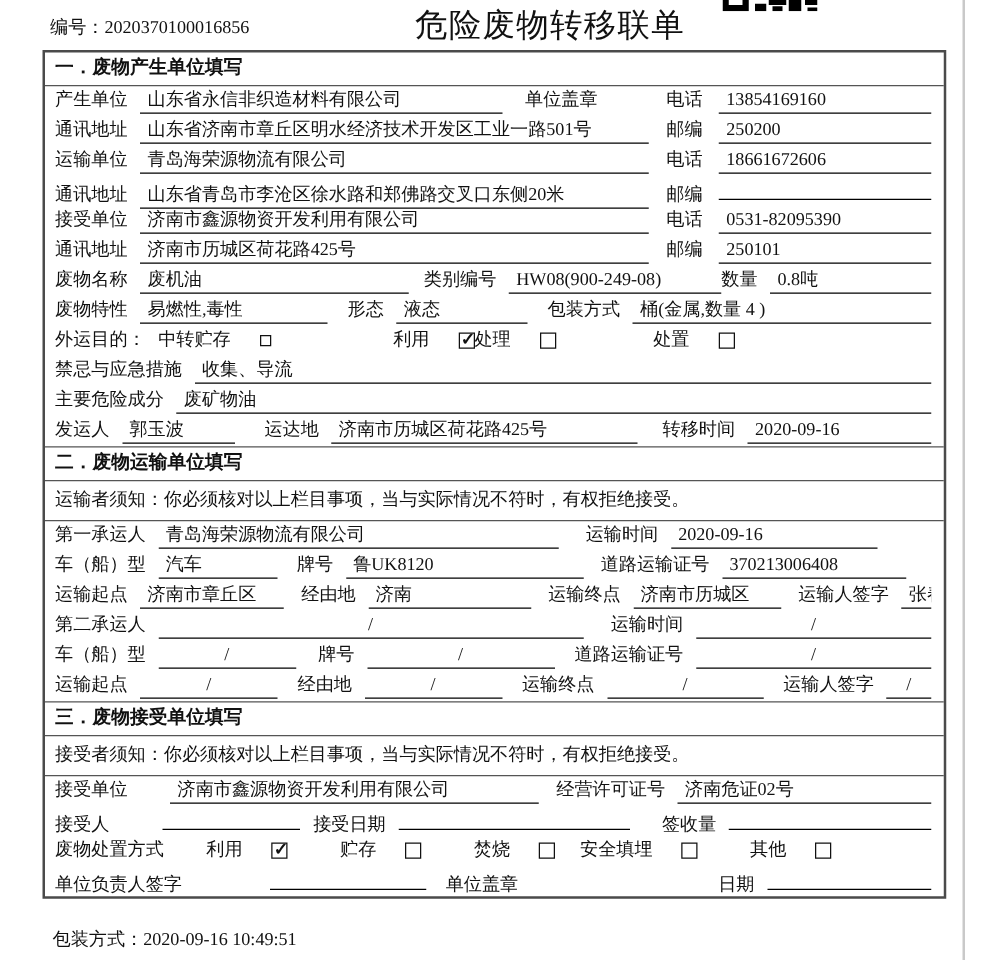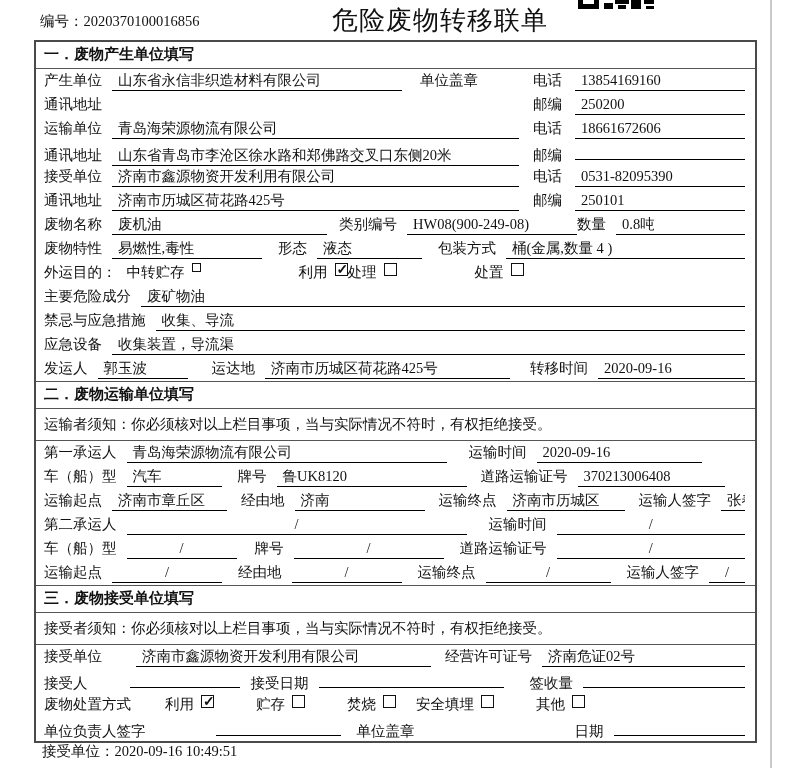--- a/index.html
+++ b/index.html
@@ -55,21 +55,21 @@
     overflow: hidden; min-height: 17px; flex-shrink: 0;
   }
   .grow { flex: 1 1 auto; min-width: 20px; }
   .c { text-align: center; }
   .right-col { width: 212px; display: flex; align-items: baseline; flex-shrink: 0; }
   .right-col .lbl { width: 34px; margin-right: 8px; }
   .right-col .u { flex: 1; }
   .gap { flex-shrink: 0; display: inline-block; }
 
   
-  .opt { white-space: nowrap; display: inline-flex; align-items: flex-start; }
+  .opt { white-space: nowrap; display: inline-flex; align-items: center; gap: 16px; }
   .cb {
     display: inline-block; width: 13px; height: 13px;
     border: 1.4px solid #111; margin-left: 7px; position: relative;
     flex-shrink: 0;
   }
   .cb.sm { width: 9px; height: 9px; }
   .cb.checked::after {
     content: "\2713"; position: absolute; left: 1px; top: -4px;
     font-size: 14px; font-weight: bold;
   }
@@ -111,20 +111,21 @@
     </div>
     <div class="right-col">
       <span class="lbl">电话</span>
       <span class="u">13854169160</span>
     </div>
   </div>
 
   <div class="row">
     <div class="left">
       <span class="lbl">通讯地址</span>
+      <span class="u grow">山东省济南市章丘区明水经济技术开发区工业一路501号</span>
       <span class="gap" style="width:14px"></span>
     </div>
     <div class="right-col">
       <span class="lbl">邮编</span>
       <span class="u">250200</span>
     </div>
   </div>
 
   <div class="row">
     <div class="left">
@@ -206,33 +207,29 @@
       <span>处理</span>
       <span class="cb"></span>
     </span>
     <span class="opt" style="margin-left:78px">
       <span>处置</span>
       <span class="cb"></span>
     </span>
   </div>
 
   <div class="row">
+    <span class="lbl">禁忌与应急措施</span>
+    <span class="u grow">收集、导流</span>
+  </div>
+
+  <div class="row">
     <span class="lbl">主要危险成分</span>
     <span class="u grow">废矿物油</span>
   </div>
 
-  <div class="row">
-    <span class="lbl">禁忌与应急措施</span>
-    <span class="u grow">收集、导流</span>
-  </div>
-
-  <div class="row">
-    <span class="lbl">应急设备</span>
-    <span class="u grow">收集装置，导流渠</span>
-  </div>
 
   <div class="row">
     <span class="lbl">发运人</span>
     <span class="u" style="width:90px">郭玉波</span>
     <span class="lbl" style="margin-left:24px">运达地</span>
     <span class="u" style="width:245px">济南市历城区荷花路425号</span>
     <span class="lbl" style="margin-left:20px">转移时间</span>
     <span class="u grow">2020-09-16</span>
   </div>
 
@@ -340,14 +337,14 @@
     <span class="lbl">单位负责人签字</span>
     <span class="u" style="width:125px;margin-left:60px"></span>
     <span class="lbl" style="margin-left:16px">单位盖章</span>
     <span class="lbl" style="margin-left:150px">日期</span>
     <span class="u grow"></span>
   </div>
 
 </div>
 
 <div class="print-time">
-  <span>接受单位：</span><span>2020-09-16 10:49:51</span>
+  <span>包装方式：</span><span>2020-09-16 10:49:51</span>
 </div>
 
 </body></html>

